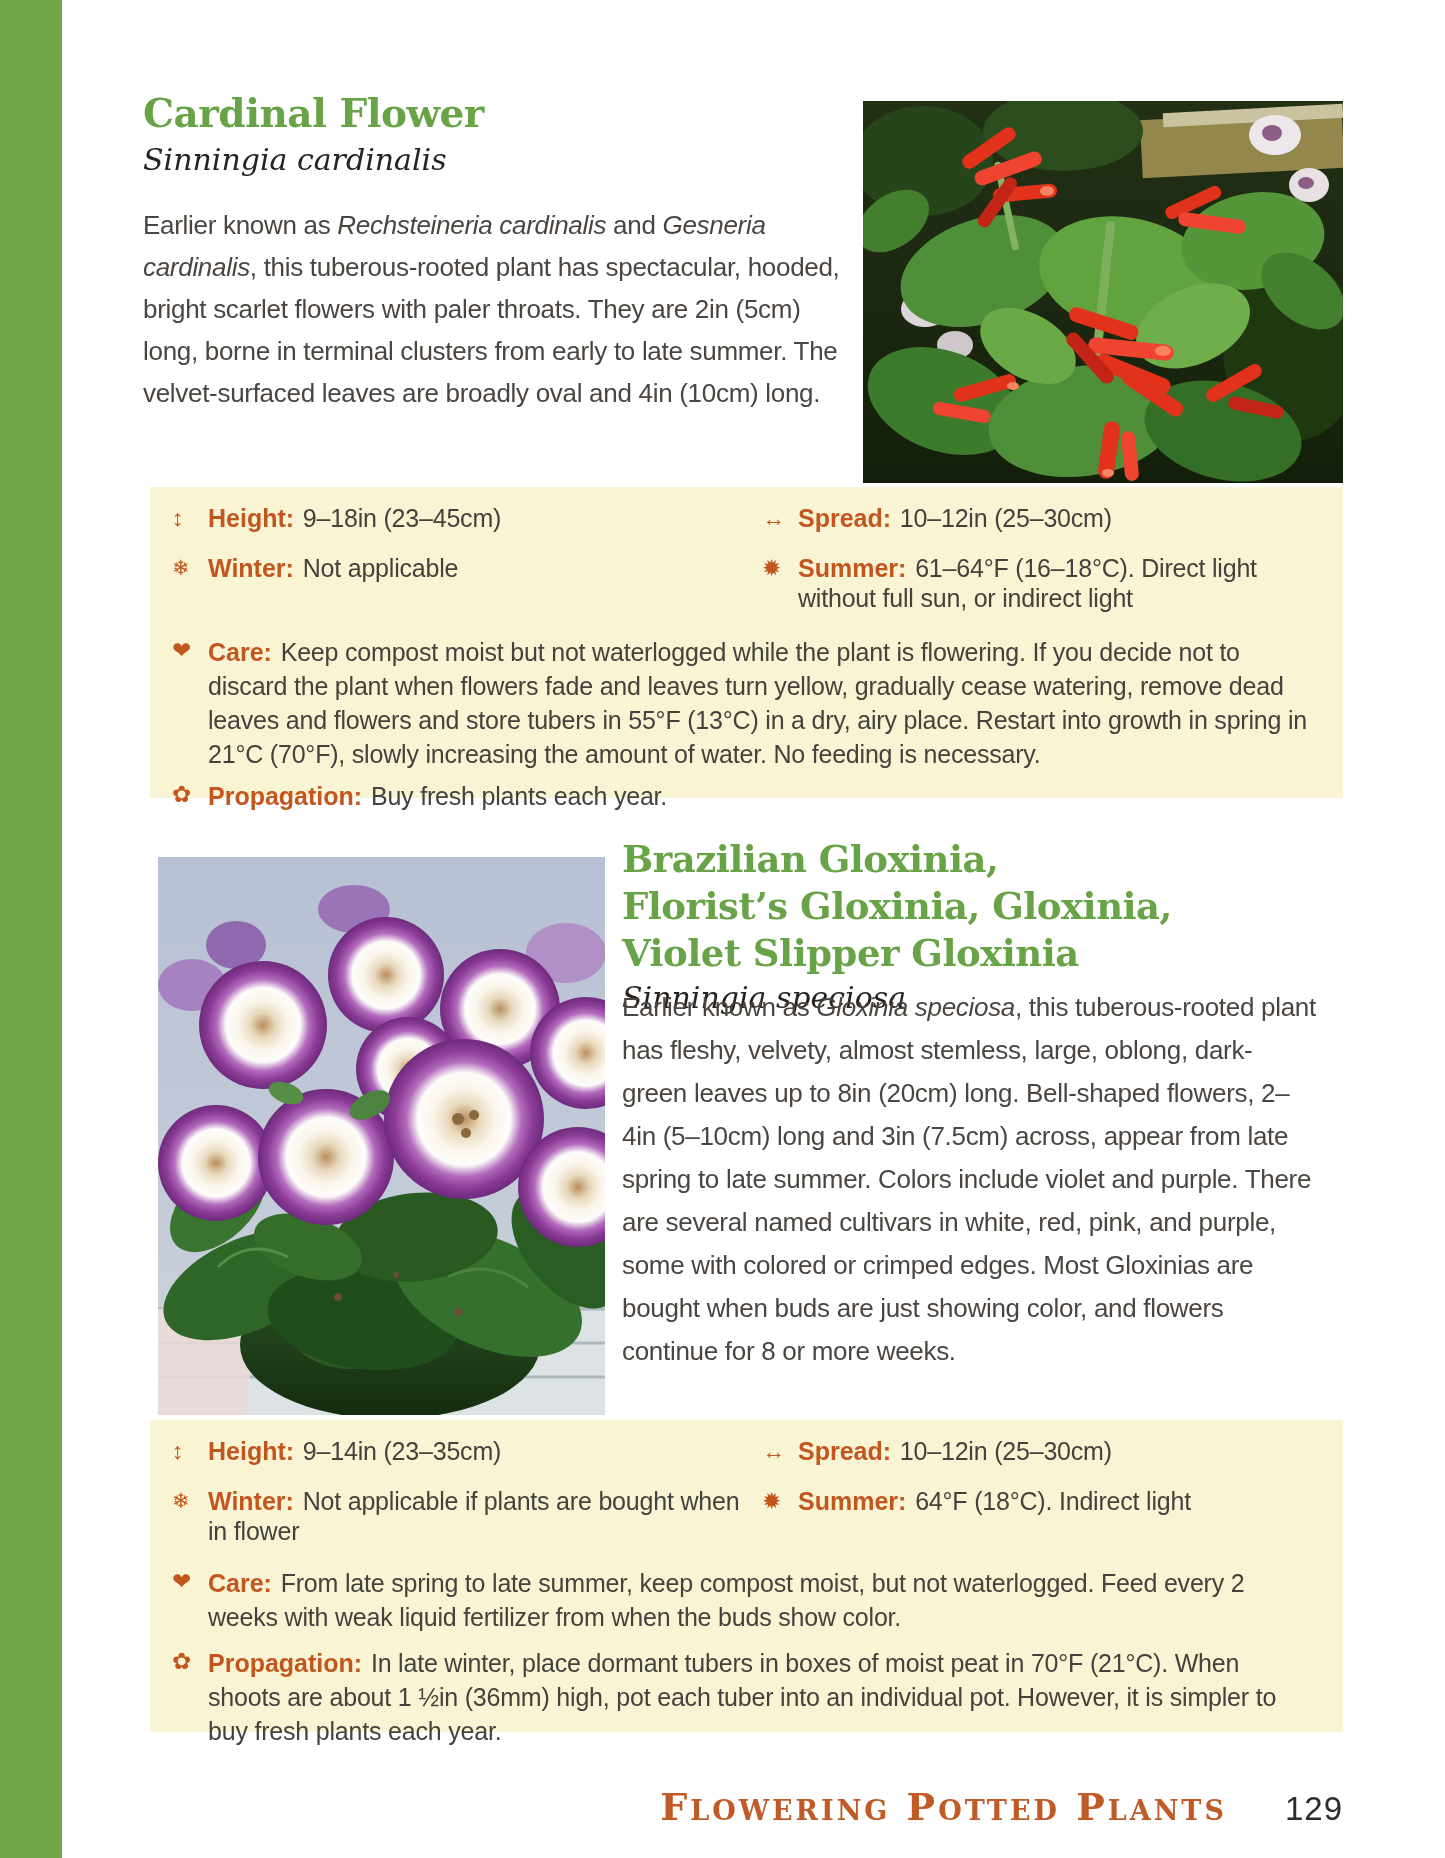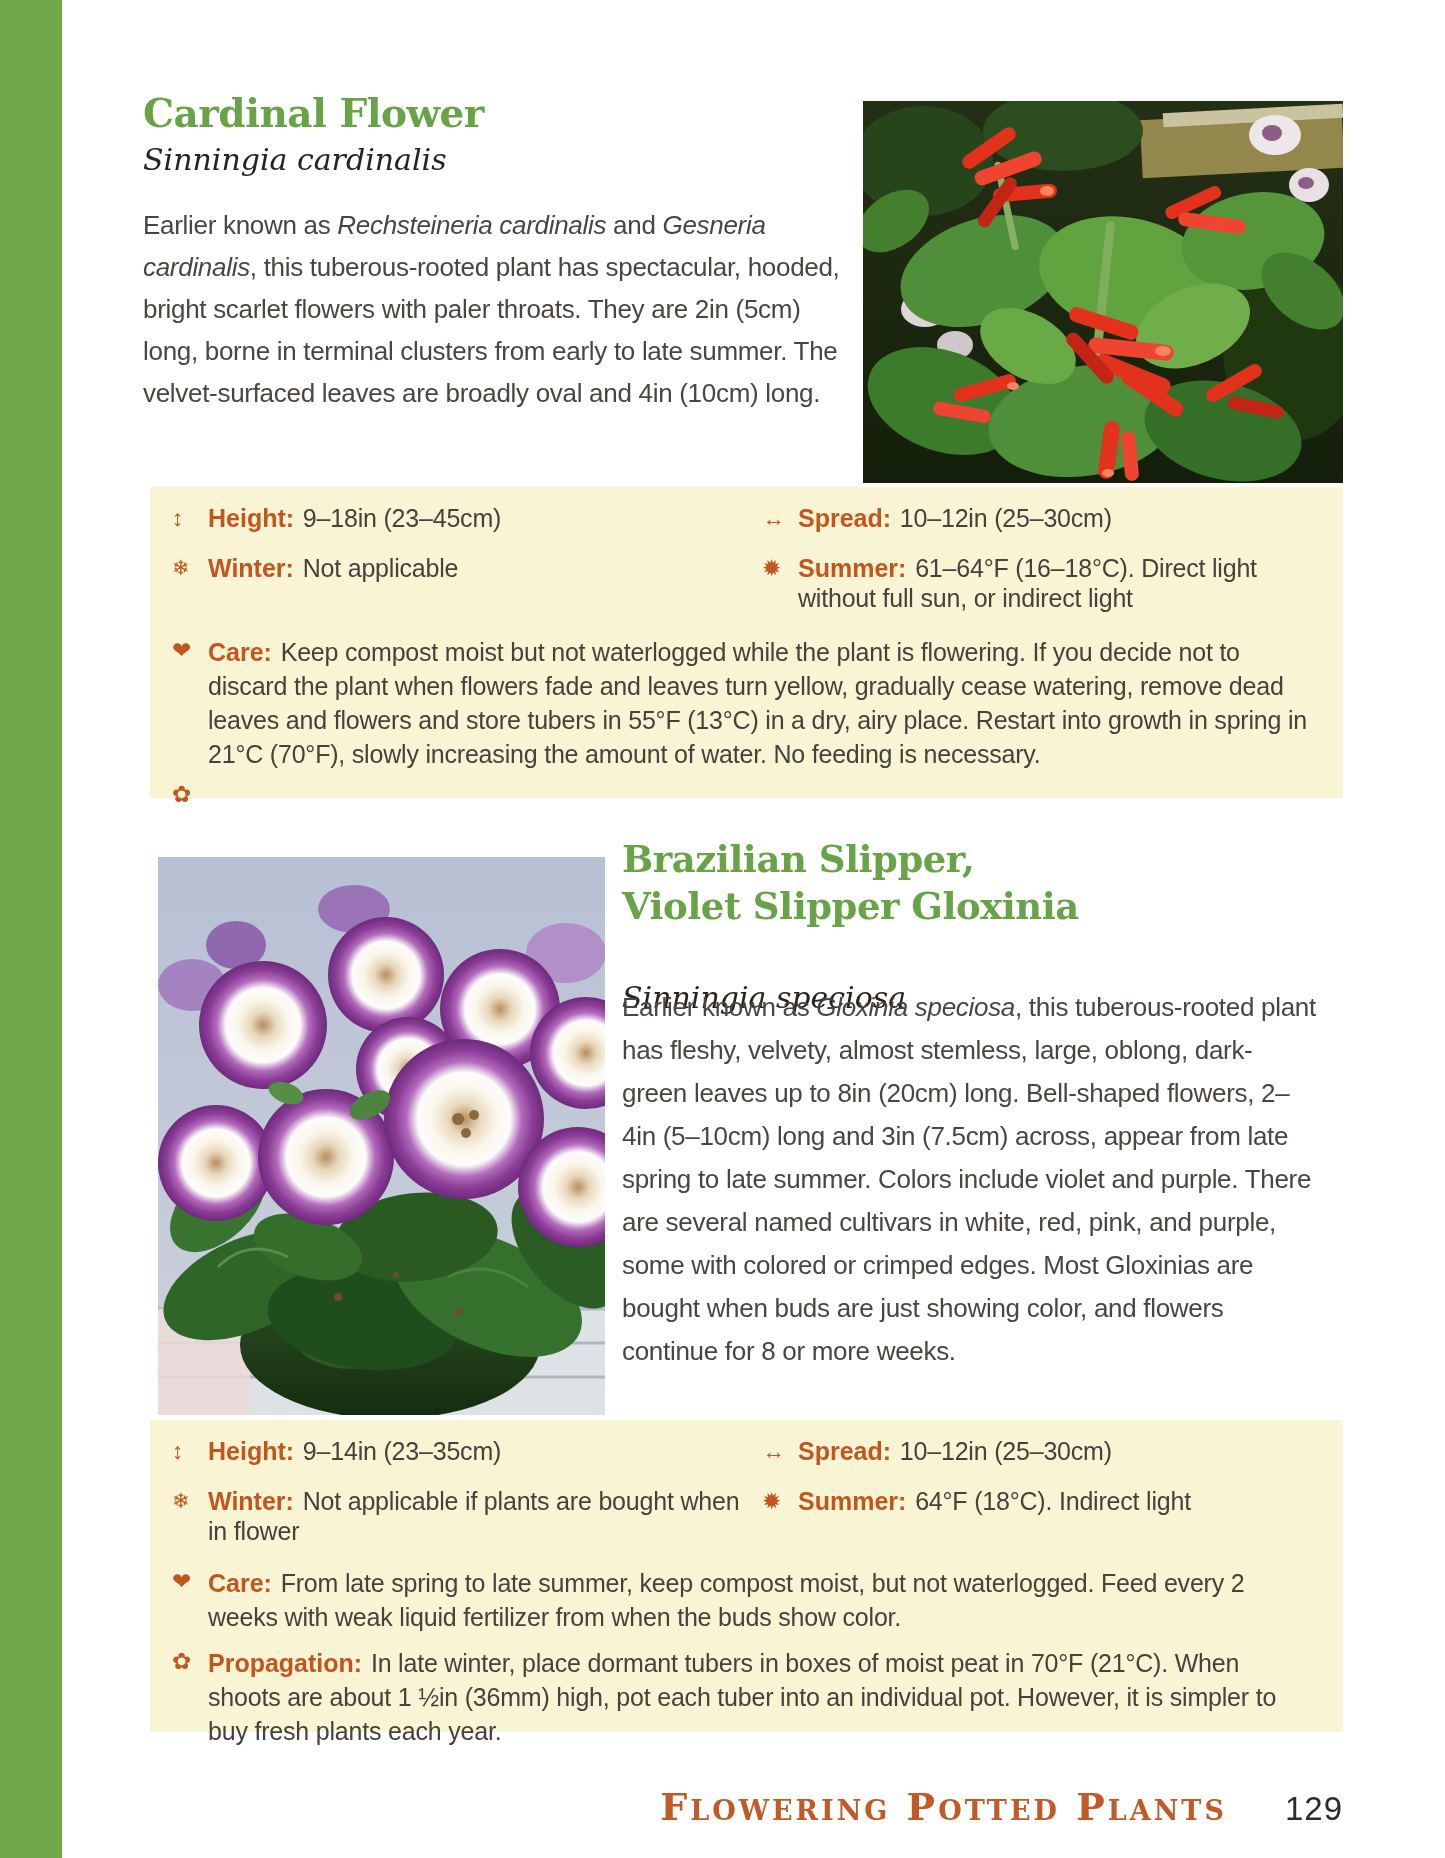--- a/index.html
+++ b/index.html
@@ -152,20 +152,21 @@
       <div class="fact row2">
         <span class="fi">✹</span>
         <div><b>Summer:</b><span>61–64°F (16–18°C). Direct light without full sun, or indirect light</span></div>
       </div>
       <div class="fact long span2 care-row">
         <span class="fi">❤</span>
         <div><b>Care:</b><span>Keep compost moist but not waterlogged while the plant is flowering. If you decide not to discard the plant when flowers fade and leaves turn yellow, gradually cease watering, remove dead leaves and flowers and store tubers in 55°F (13°C) in a dry, airy place. Restart into growth in spring in 21°C (70°F), slowly increasing the amount of water. No feeding is necessary.</span></div>
       </div>
       <div class="fact long span2 prop-row">
         <span class="fi">✿</span>
+        <div><b>Propagation:</b><span>Buy fresh plants each year.</span></div>
       </div>
     </div>
   </div>
 
   <div class="photo photo2">
     <svg width="447" height="558" viewBox="0 0 447 558">
       <defs>
         <linearGradient id="bg2" x1="0" y1="0" x2="0" y2="1">
           <stop offset="0" stop-color="#b7c0d4"></stop>
             <stop offset="0.7" stop-color="#c6cdd9"></stop>
@@ -235,21 +236,22 @@
           <circle cx="316" cy="258" r="5"></circle>
           <circle cx="308" cy="276" r="5"></circle>
       </g>
 
       <ellipse cx="212" cy="248" rx="22" ry="12" fill="#4c8340" transform="rotate(-28 212 248)"></ellipse>
       <ellipse cx="128" cy="236" rx="18" ry="10" fill="#568e47" transform="rotate(20 128 236)"></ellipse>
     </svg>
   </div>
 
   <div class="h-title s2-title">
-    <div>Brazilian Slipper,</div>
+    <div>Brazilian Gloxinia,</div>
+    <div>Florist’s Gloxinia, Gloxinia,</div>
     <div>Violet Slipper Gloxinia</div>
   </div>
   <div class="h-bot s2-bot">Sinningia speciosa</div>
   <div class="para s2-para"><span>Earlier known as </span><i>Gloxinia speciosa</i><span>, this tuberous-rooted plant has fleshy, velvety, almost stemless, large, oblong, dark-green leaves up to 8in (20cm) long. Bell-shaped flowers, 2–4in (5–10cm) long and 3in (7.5cm) across, appear from late spring to late summer. Colors include violet and purple. There are several named cultivars in white, red, pink, and purple, some with colored or crimped edges. Most Gloxinias are bought when buds are just showing color, and flowers continue for 8 or more weeks.</span></div>
 
   <div class="factbox box2">
     <div class="facts">
       <div class="fact">
         <span class="fi">↕</span>
         <div><b>Height:</b><span>9–14in (23–35cm)</span></div>

